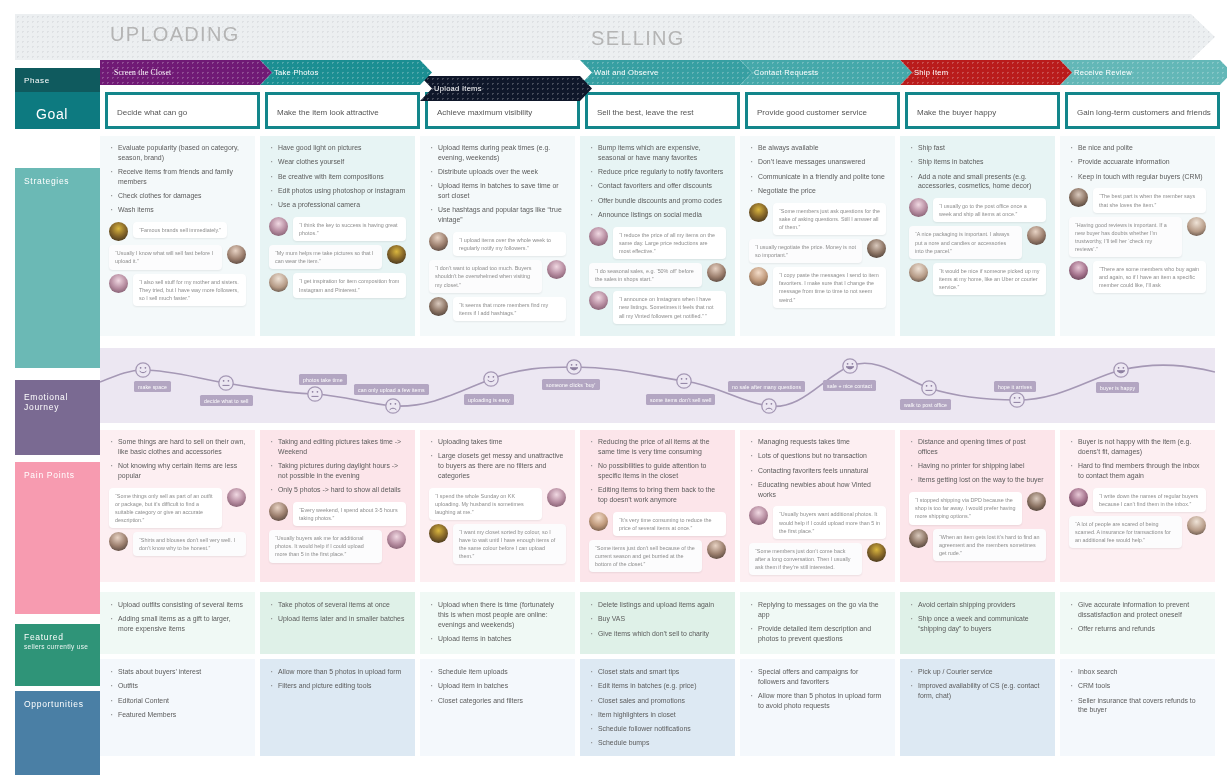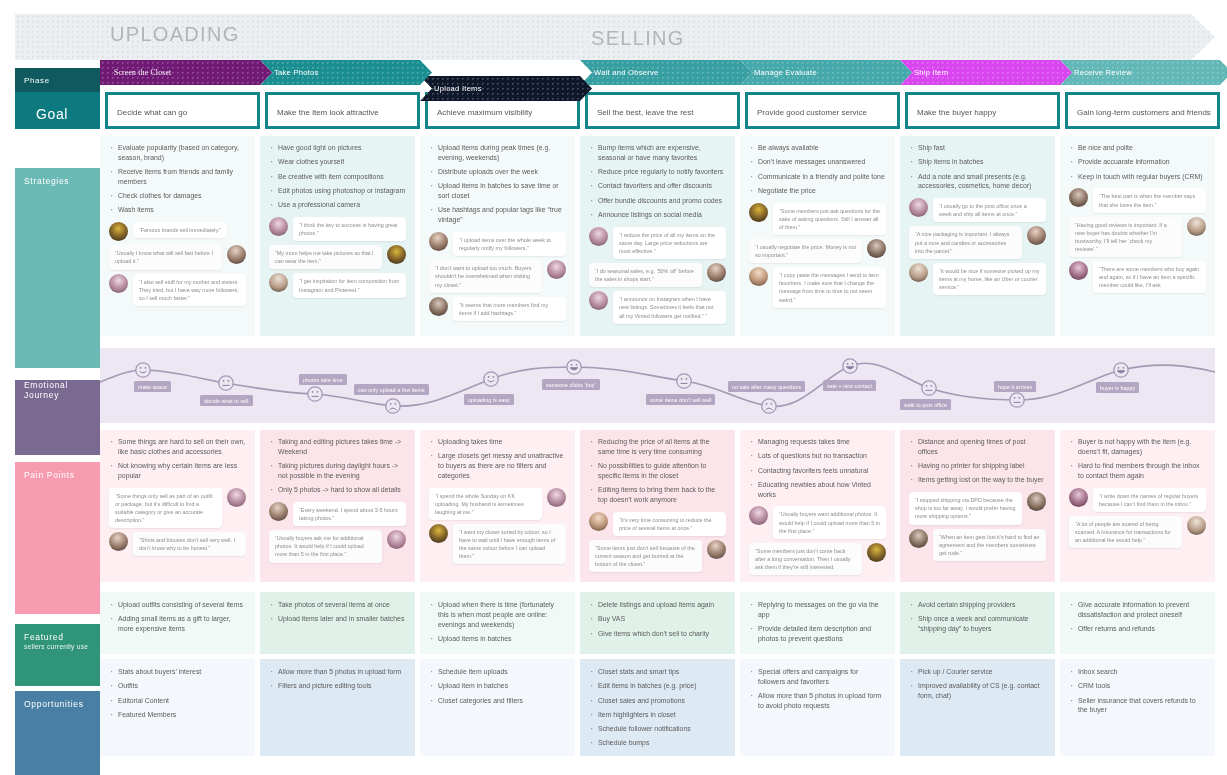--- a/index.html
+++ b/index.html
@@ -73,21 +73,21 @@
   .av.a2{background:radial-gradient(circle at 45% 30%,#e8d3c4 0%,#9c7f6e 50%,#3b2f2a 100%);}
   .av.a3{background:radial-gradient(circle at 50% 35%,#f0d8e2 0%,#b68ca0 50%,#6d4a5c 100%);}
   .av.a4{background:radial-gradient(circle at 50% 30%,#efe3d7 0%,#b59a86 55%,#463a32 100%);}
   .av.a5{background:radial-gradient(circle at 50% 35%,#d9c9bd 0%,#8d7565 50%,#332a24 100%);}
   .av.a6{background:radial-gradient(circle at 50% 30%,#f3dcc9 0%,#c09a7c 50%,#5a4435 100%);}
   .av.a7{background:radial-gradient(circle at 50% 35%,#e7c8d6 0%,#a5738d 50%,#4e3040 100%);}
   .q.left .av{margin-right:5px;}
   .q.right .av{margin-left:5px;}
 
   
-  .ej-label{top:348px;height:75px;background:#7a6a92;padding-top:0;}
+  .ej-label{top:348px;height:75px;background:#7a6a92;padding-top:12px;}
   .ej-area{position:absolute;left:100px;top:348px;width:1115px;height:75px;background:#ece7f2;}
   .ej-area svg{position:absolute;left:0;top:0;}
   .ej-tag{position:absolute;background:#b3a6c2;color:#fff;font-size:5.2px;letter-spacing:.1px;
      padding:2.5px 4px;border-radius:1.5px;white-space:nowrap;}
 
   
   .pain-label{top:430px;height:152px;background:#f79bb0;}
   .sol-label{top:592px;height:62px;background:#2f9478;}
   .opp-label{top:659px;height:97px;background:#4a7fa5;}
 </style>
@@ -123,23 +123,23 @@
         <div class="phase-arrow" style="left: 405px; width: 172px; background: #0f172a; z-index: 18; clip-path: polygon(0px 0px, 160px 0px, 172px 50%, 160px 100%, 0px 100%, 12px 50%); margin-top: 16px;">
           <div class="dots"></div>
           <span>Upload Items</span>
         </div>
         <div class="phase-arrow" style="left: 565px; width: 172px; background: rgb(55, 159, 162); z-index: 17; clip-path: polygon(0px 0px, 160px 0px, 172px 50%, 160px 100%, 0px 100%, 12px 50%);">
           <div class="dots"></div>
           <span>Wait and Observe</span>
         </div>
         <div class="phase-arrow" style="left: 725px; width: 172px; background: rgb(69, 168, 170); z-index: 16; clip-path: polygon(0px 0px, 160px 0px, 172px 50%, 160px 100%, 0px 100%, 12px 50%);">
           <div class="dots"></div>
-          <span>Manage Evaluate</span>
-        </div>
-        <div class="phase-arrow" style="left: 885px; width: 172px; background: #d946ef; z-index: 15; clip-path: polygon(0px 0px, 160px 0px, 172px 50%, 160px 100%, 0px 100%, 12px 50%);">
+          <span>Contact Requests</span>
+        </div>
+        <div class="phase-arrow" style="left: 885px; width: 172px; background: #b91c1c; z-index: 15; clip-path: polygon(0px 0px, 160px 0px, 172px 50%, 160px 100%, 0px 100%, 12px 50%);">
           <div class="dots"></div>
           <span>Ship Item</span>
         </div>
         <div class="phase-arrow" style="left: 1045px; width: 172px; background: rgb(99, 183, 183); z-index: 14; clip-path: polygon(0px 0px, 160px 0px, 172px 50%, 160px 100%, 0px 100%, 12px 50%);">
           <div class="dots"></div>
           <span>Receive Review</span>
         </div>
       </div>
   </div>
 

